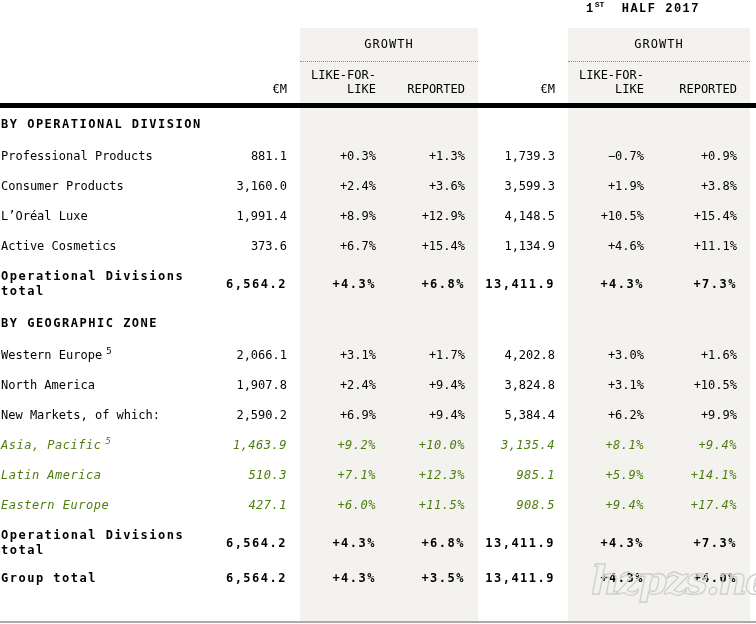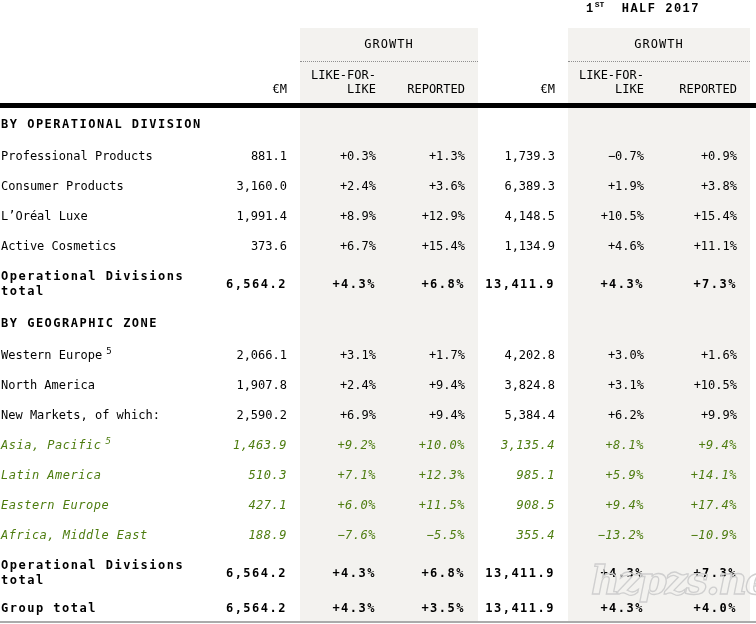--- a/index.html
+++ b/index.html
@@ -95,21 +95,21 @@
     <div class="cell val">+1.3%</div>
     <div class="cell val">1,739.3</div>
     <div class="cell val">−0.7%</div>
     <div class="cell val">+0.9%</div>
   </div>
       <div class="row" data-type="data">
     <div class="cell label"><span class="lbl-text">Consumer Products</span></div>
     <div class="cell val">3,160.0</div>
     <div class="cell val">+2.4%</div>
     <div class="cell val">+3.6%</div>
-    <div class="cell val">6,389.3</div>
+    <div class="cell val">3,599.3</div>
     <div class="cell val">+1.9%</div>
     <div class="cell val">+3.8%</div>
   </div>
       <div class="row" data-type="data">
     <div class="cell label"><span class="lbl-text">L’Oréal Luxe</span></div>
     <div class="cell val">1,991.4</div>
     <div class="cell val">+8.9%</div>
     <div class="cell val">+12.9%</div>
     <div class="cell val">4,148.5</div>
     <div class="cell val">+10.5%</div>
@@ -189,29 +189,20 @@
   </div>
       <div class="row" data-type="sub">
     <div class="cell label"><span class="lbl-text">Eastern Europe</span></div>
     <div class="cell val">427.1</div>
     <div class="cell val">+6.0%</div>
     <div class="cell val">+11.5%</div>
     <div class="cell val">908.5</div>
     <div class="cell val">+9.4%</div>
     <div class="cell val">+17.4%</div>
   </div>
-      <div class="row" data-type="sub">
-    <div class="cell label"><span class="lbl-text">Africa, Middle East</span></div>
-    <div class="cell val">188.9</div>
-    <div class="cell val">−7.6%</div>
-    <div class="cell val">−5.5%</div>
-    <div class="cell val">355.4</div>
-    <div class="cell val">−13.2%</div>
-    <div class="cell val">−10.9%</div>
-  </div>
       <div class="row" data-type="total">
     <div class="cell label"><span class="lbl-text">Operational Divisions total</span></div>
     <div class="cell val">6,564.2</div>
     <div class="cell val">+4.3%</div>
     <div class="cell val">+6.8%</div>
     <div class="cell val">13,411.9</div>
     <div class="cell val">+4.3%</div>
     <div class="cell val">+7.3%</div>
   </div>
       <div class="row" data-type="group">

